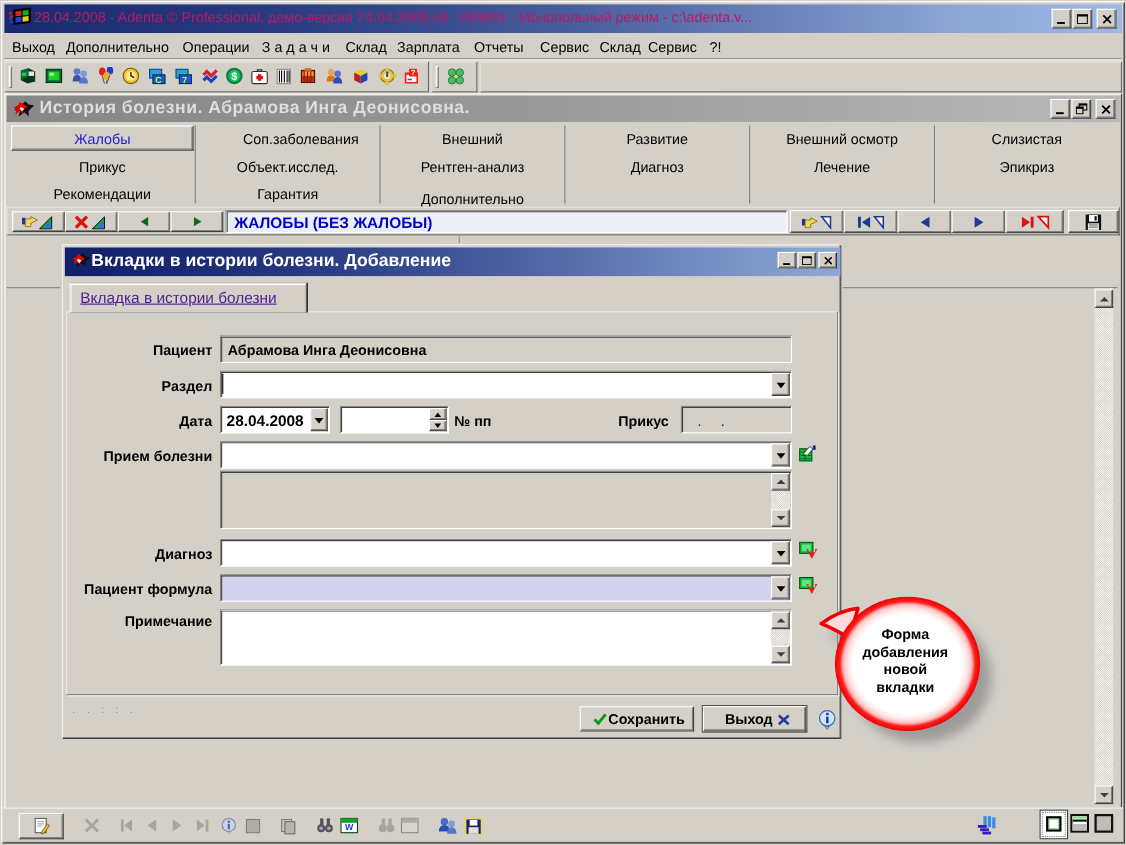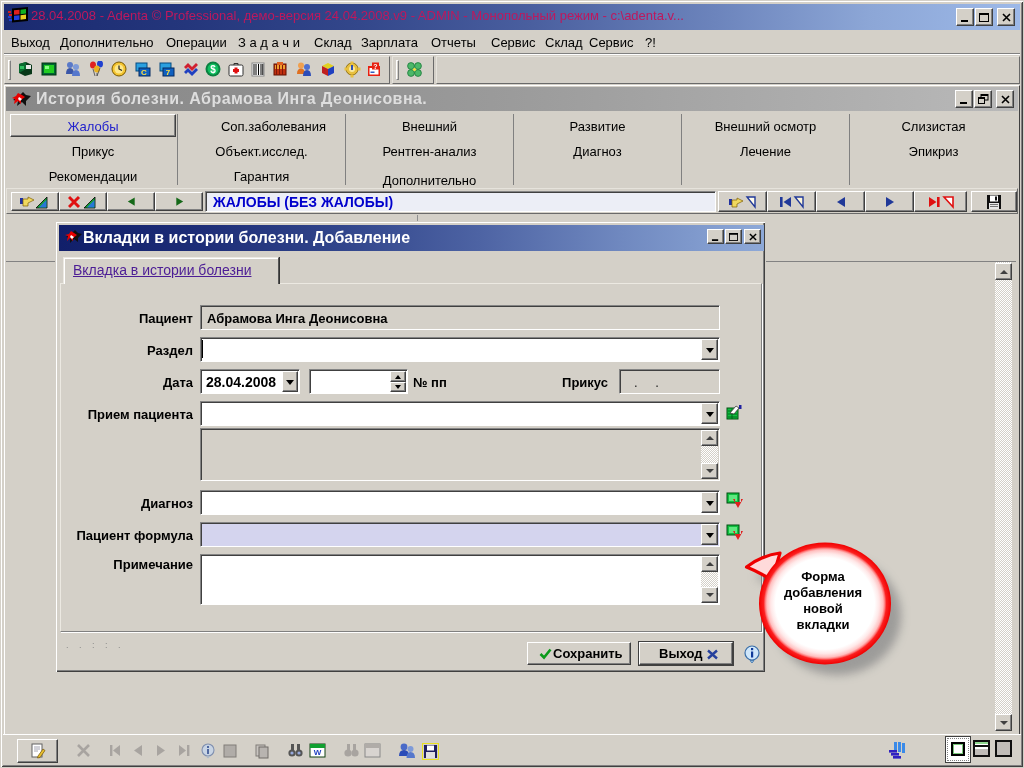--- a/index.html
+++ b/index.html
@@ -453,21 +453,21 @@
       </svg>
     </div>
 
   <div class="ab" style="left:4px;top:61px;width:702px;height:349px;background:#d4d0c8;border:1px solid #ece9e2;border-right-color:#808080;border-bottom-color:#808080;box-shadow:1px 1px 0 #fff"></div>
   <div class="ab" style="left:7px;top:35px;width:216px;height:27px;background:#d4d0c8;border:1px solid #ece9e2;border-right-color:#555;border-bottom:none;box-shadow:inset 1px 1px 0 #fff,1px 0 0 #333"></div>
   <div class="ab" style="left:17px;top:40px;font-size:14px;color:#4c1d95;text-decoration:underline">Вкладка в истории болезни</div>
 
   <div class="ab lbl" style="left:37px;top:89px;width:100px">Пациент</div>
   <div class="ab lbl" style="left:37px;top:121px;width:100px">Раздел</div>
   <div class="ab lbl" style="left:37px;top:153px;width:100px">Дата</div>
-  <div class="ab lbl" style="left:17px;top:185px;width:120px">Прием пациента</div>
+  <div class="ab lbl" style="left:17px;top:185px;width:120px">Прием болезни</div>
   <div class="ab lbl" style="left:37px;top:274px;width:100px">Диагноз</div>
   <div class="ab lbl" style="left:17px;top:306px;width:120px">Пациент формула</div>
   <div class="ab lbl" style="left:37px;top:335px;width:100px">Примечание</div>
 
   <div class="ab sk" style="left:144px;top:83px;width:520px;height:25px;background:#d4d0c8"></div>
   <div class="ab" style="left:151px;top:89px;font-size:13px;font-weight:bold">Абрамова Инга Деонисовна</div>
   <div class="ab sk" style="left:144px;top:115px;width:520px;height:25px;background:#fff"></div>
   <div class="ab btn cb" style="left:645px;top:117px;width:17px;height:21px"></div>
   <div class="ab" style="left:146px;top:118px;width:1px;height:18px;background:#000"></div>
 

